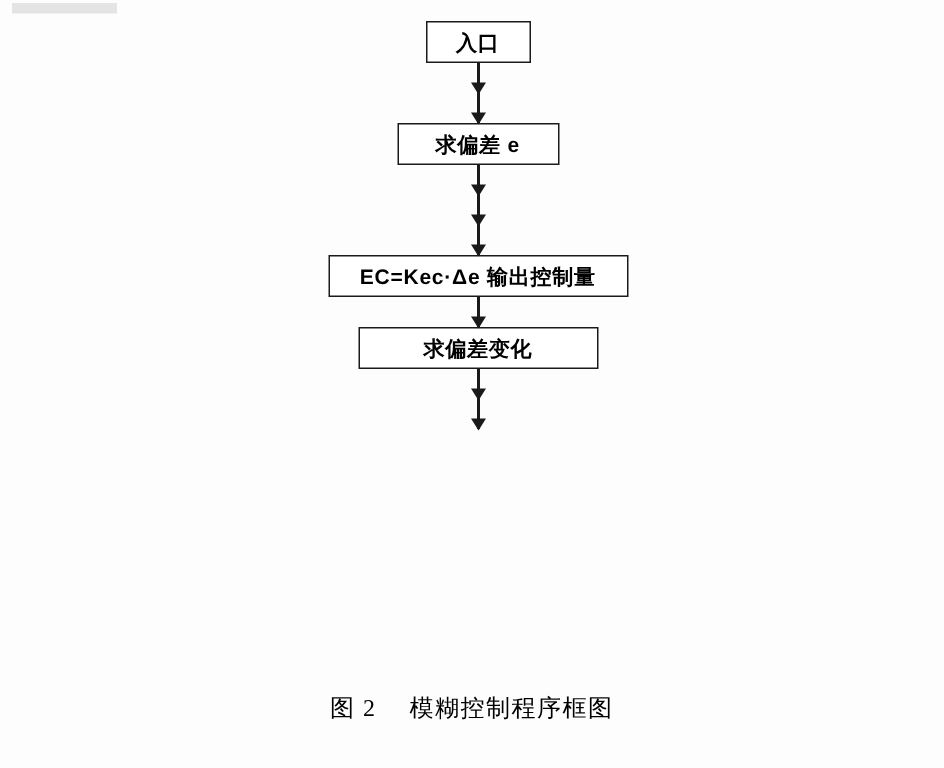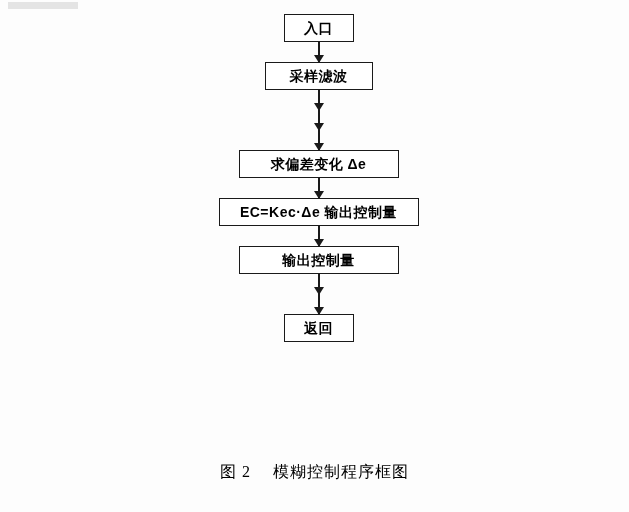--- a/index.html
+++ b/index.html
@@ -90,39 +90,37 @@
 
 <div id="page">
 
   <div class="top-artifact"></div>
 
   <div class="flow">
 
     <div class="node" style="width:70px">入口</div>
     <div class="arrow"></div>
 
-    <div class="node" style="width:108px">采样滤波</div>
+    <div class="arrow"></div>
+
+    <div class="node" style="width:108px">求偏差 e</div>
     <div class="arrow"></div>
 
     <div class="arrow"></div>
 
     <div class="arrow"></div>
 
-    <div class="node" style="width:160px">求偏差变化 Δe</div>
-    <div class="arrow"></div>
-
     <div class="node" style="width:200px">EC=Kec·Δe 输出控制量</div>
     <div class="arrow"></div>
 
-    <div class="node" style="width:160px">输出控制量</div>
+    <div class="node" style="width:160px">求偏差变化</div>
     <div class="arrow"></div>
 
     <div class="arrow"></div>
 
-    <div class="node" style="width:70px">返回</div>
 
   </div>
 
   <div class="caption">
     <span class="cap-label">图 2</span><span>模糊控制程序框图</span>
   </div>
 
 </div>
 
 </body></html>

